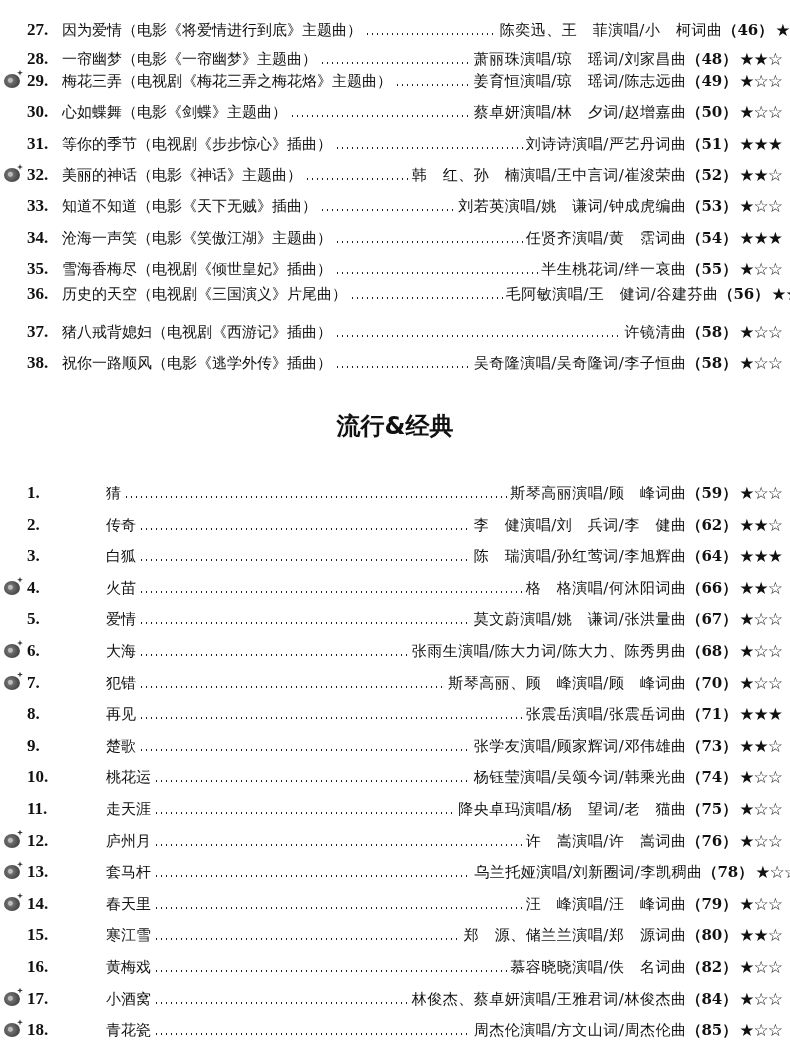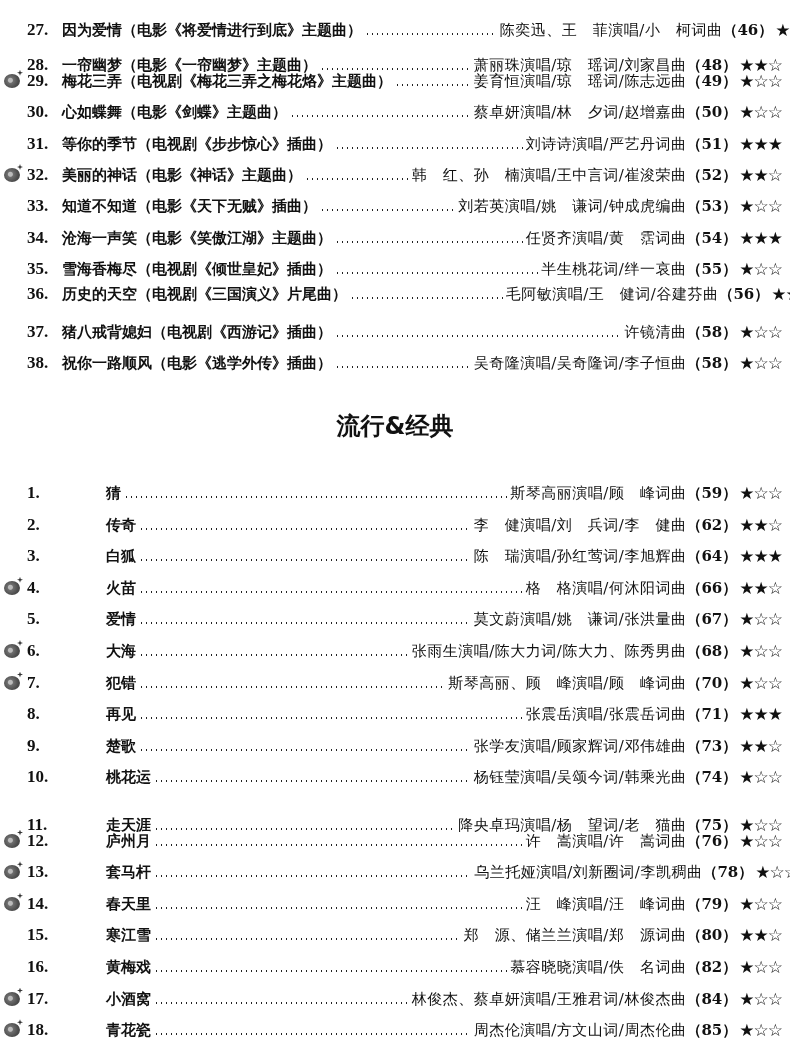--- a/index.html
+++ b/index.html
@@ -24,21 +24,21 @@
     content: ""; position: absolute; right: -3px; top: -4px;
     width: 6px; height: 6px;
     background: #333;
     clip-path: polygon(50% 0, 62% 38%, 100% 50%, 62% 62%, 50% 100%, 38% 62%, 0 50%, 38% 38%);
   }
   .num {
     position: absolute; left: 27px; width: 52px;
     font-family: "Liberation Serif", serif; font-weight: bold; font-size: 17px;
   }
   .content { position: absolute; left: 62px; right: 8px; display: flex; align-items: center; }
-  .title { font-weight: bold; flex: 0 0 auto; }
+  .title { font-weight: normal; flex: 0 0 auto; }
   .leader {
     flex: 1 1 auto; margin: 0 3px; height: 2px; position: relative; top: 4px;
     background-image: radial-gradient(circle, #222 0.9px, transparent 1.1px);
     background-size: 5px 2px; background-repeat: repeat-x;
   }
   .credit { font-weight: normal; flex: 0 0 auto; letter-spacing: 0.5px; }
   .page { font-weight: bold; flex: 0 0 auto; }
   .stars { flex: 0 0 auto; font-size: 17px; margin-left: 2px; letter-spacing: -1px; font-family: "DejaVu Sans", sans-serif; }
   .heading {
     position: absolute; left: 0; width: 790px; top: 410px; text-align: center;
@@ -54,21 +54,21 @@
 
     <span class="num">27.</span>
     <div class="content">
       <span class="title">因为爱情（电影《将爱情进行到底》主题曲）</span>
       <span class="leader"></span>
       <span class="credit">陈奕迅、王　菲演唱/小　柯词曲</span>
       <span class="page">（46）</span>
       <span class="stars">★★☆</span>
     </div>
   </div>
-    <div class="row" style="top: 51px;">
+    <div class="row" style="top: 45px;">
 
     <span class="num">28.</span>
     <div class="content">
       <span class="title">一帘幽梦（电影《一帘幽梦》主题曲）</span>
       <span class="leader"></span>
       <span class="credit">萧丽珠演唱/琼　瑶词/刘家昌曲</span>
       <span class="page">（48）</span>
       <span class="stars">★★☆</span>
     </div>
   </div>
@@ -298,21 +298,21 @@
 
     <span class="num">10.</span>
     <div class="content pop">
       <span class="title">桃花运</span>
       <span class="leader"></span>
       <span class="credit">杨钰莹演唱/吴颂今词/韩乘光曲</span>
       <span class="page">（74）</span>
       <span class="stars">★☆☆</span>
     </div>
   </div>
-    <div class="row" style="top: 795px; margin-top: 16px;">
+    <div class="row" style="top: 795px;">
 
     <span class="num">11.</span>
     <div class="content pop">
       <span class="title">走天涯</span>
       <span class="leader"></span>
       <span class="credit">降央卓玛演唱/杨　望词/老　猫曲</span>
       <span class="page">（75）</span>
       <span class="stars">★☆☆</span>
     </div>
   </div>

